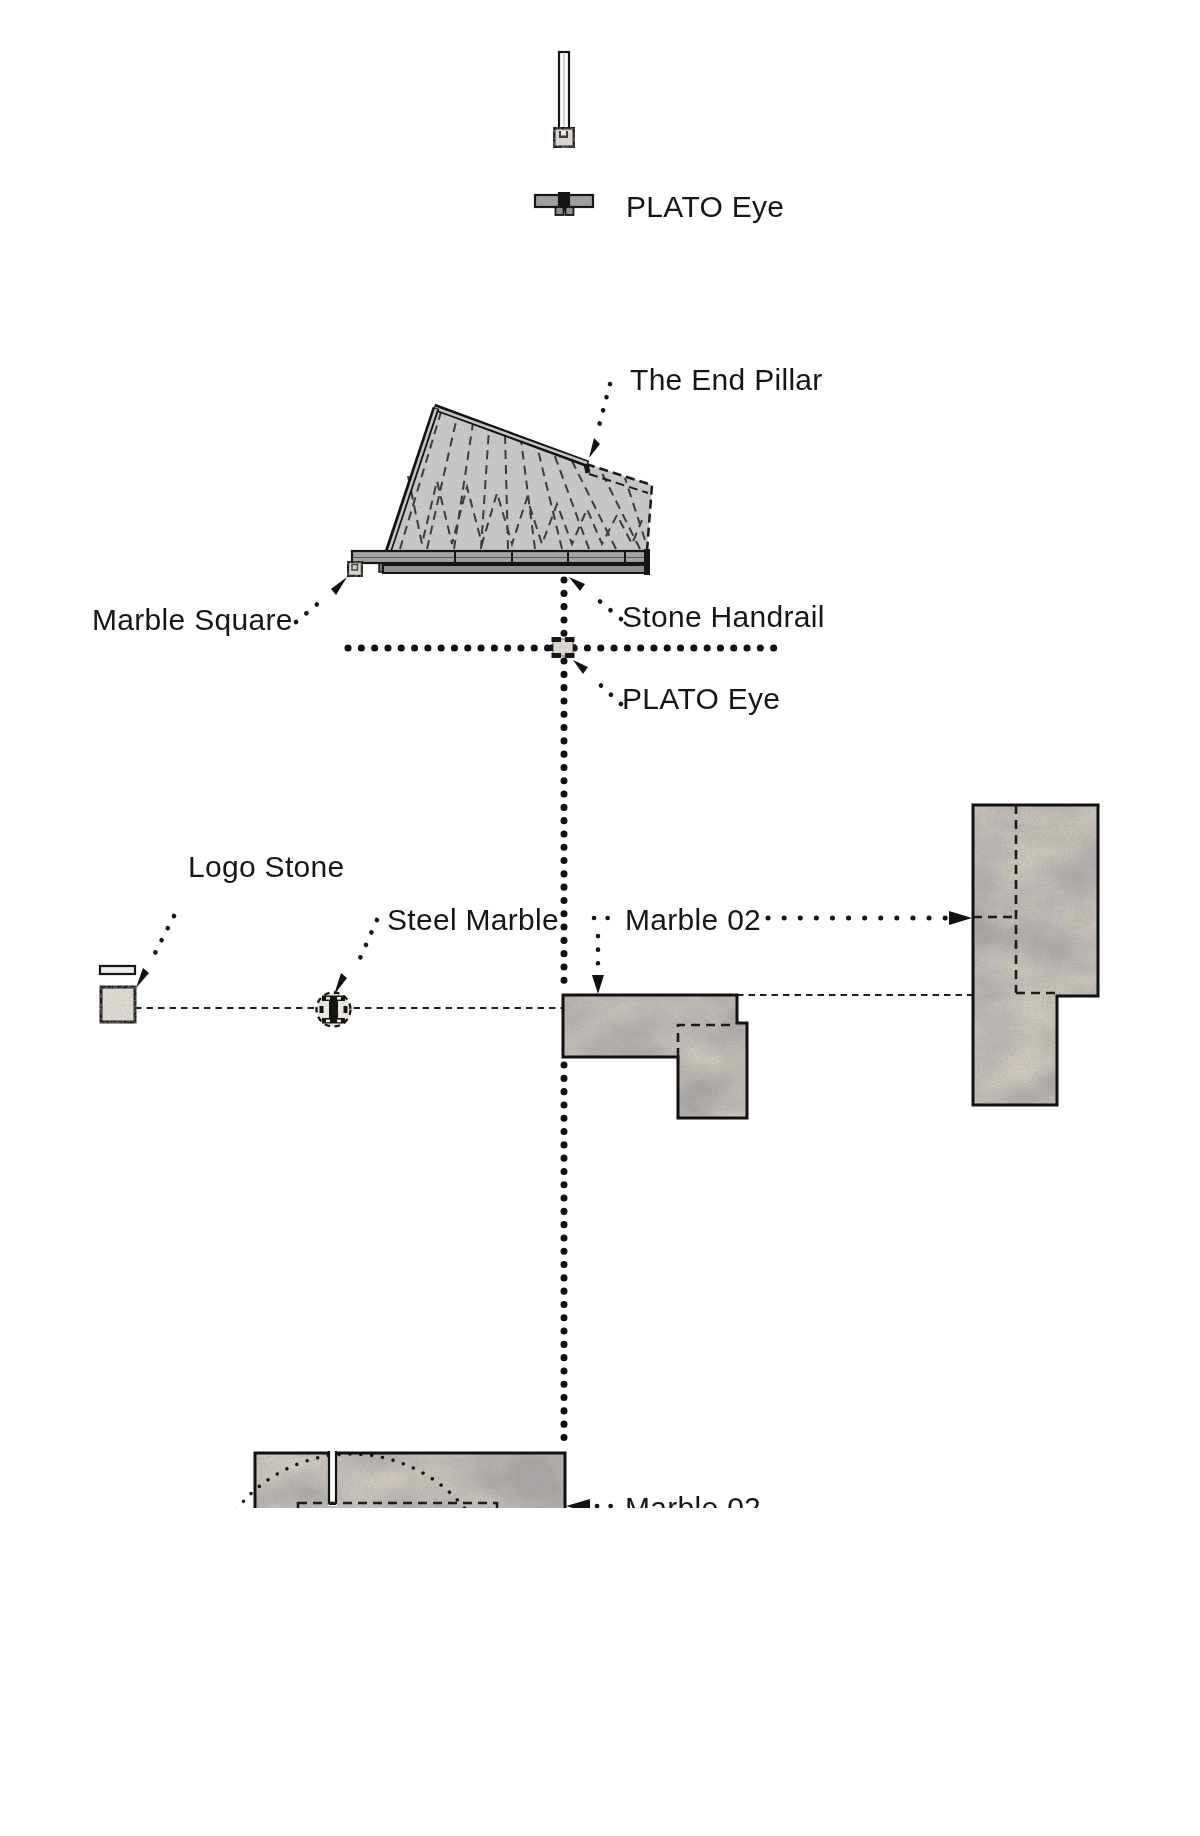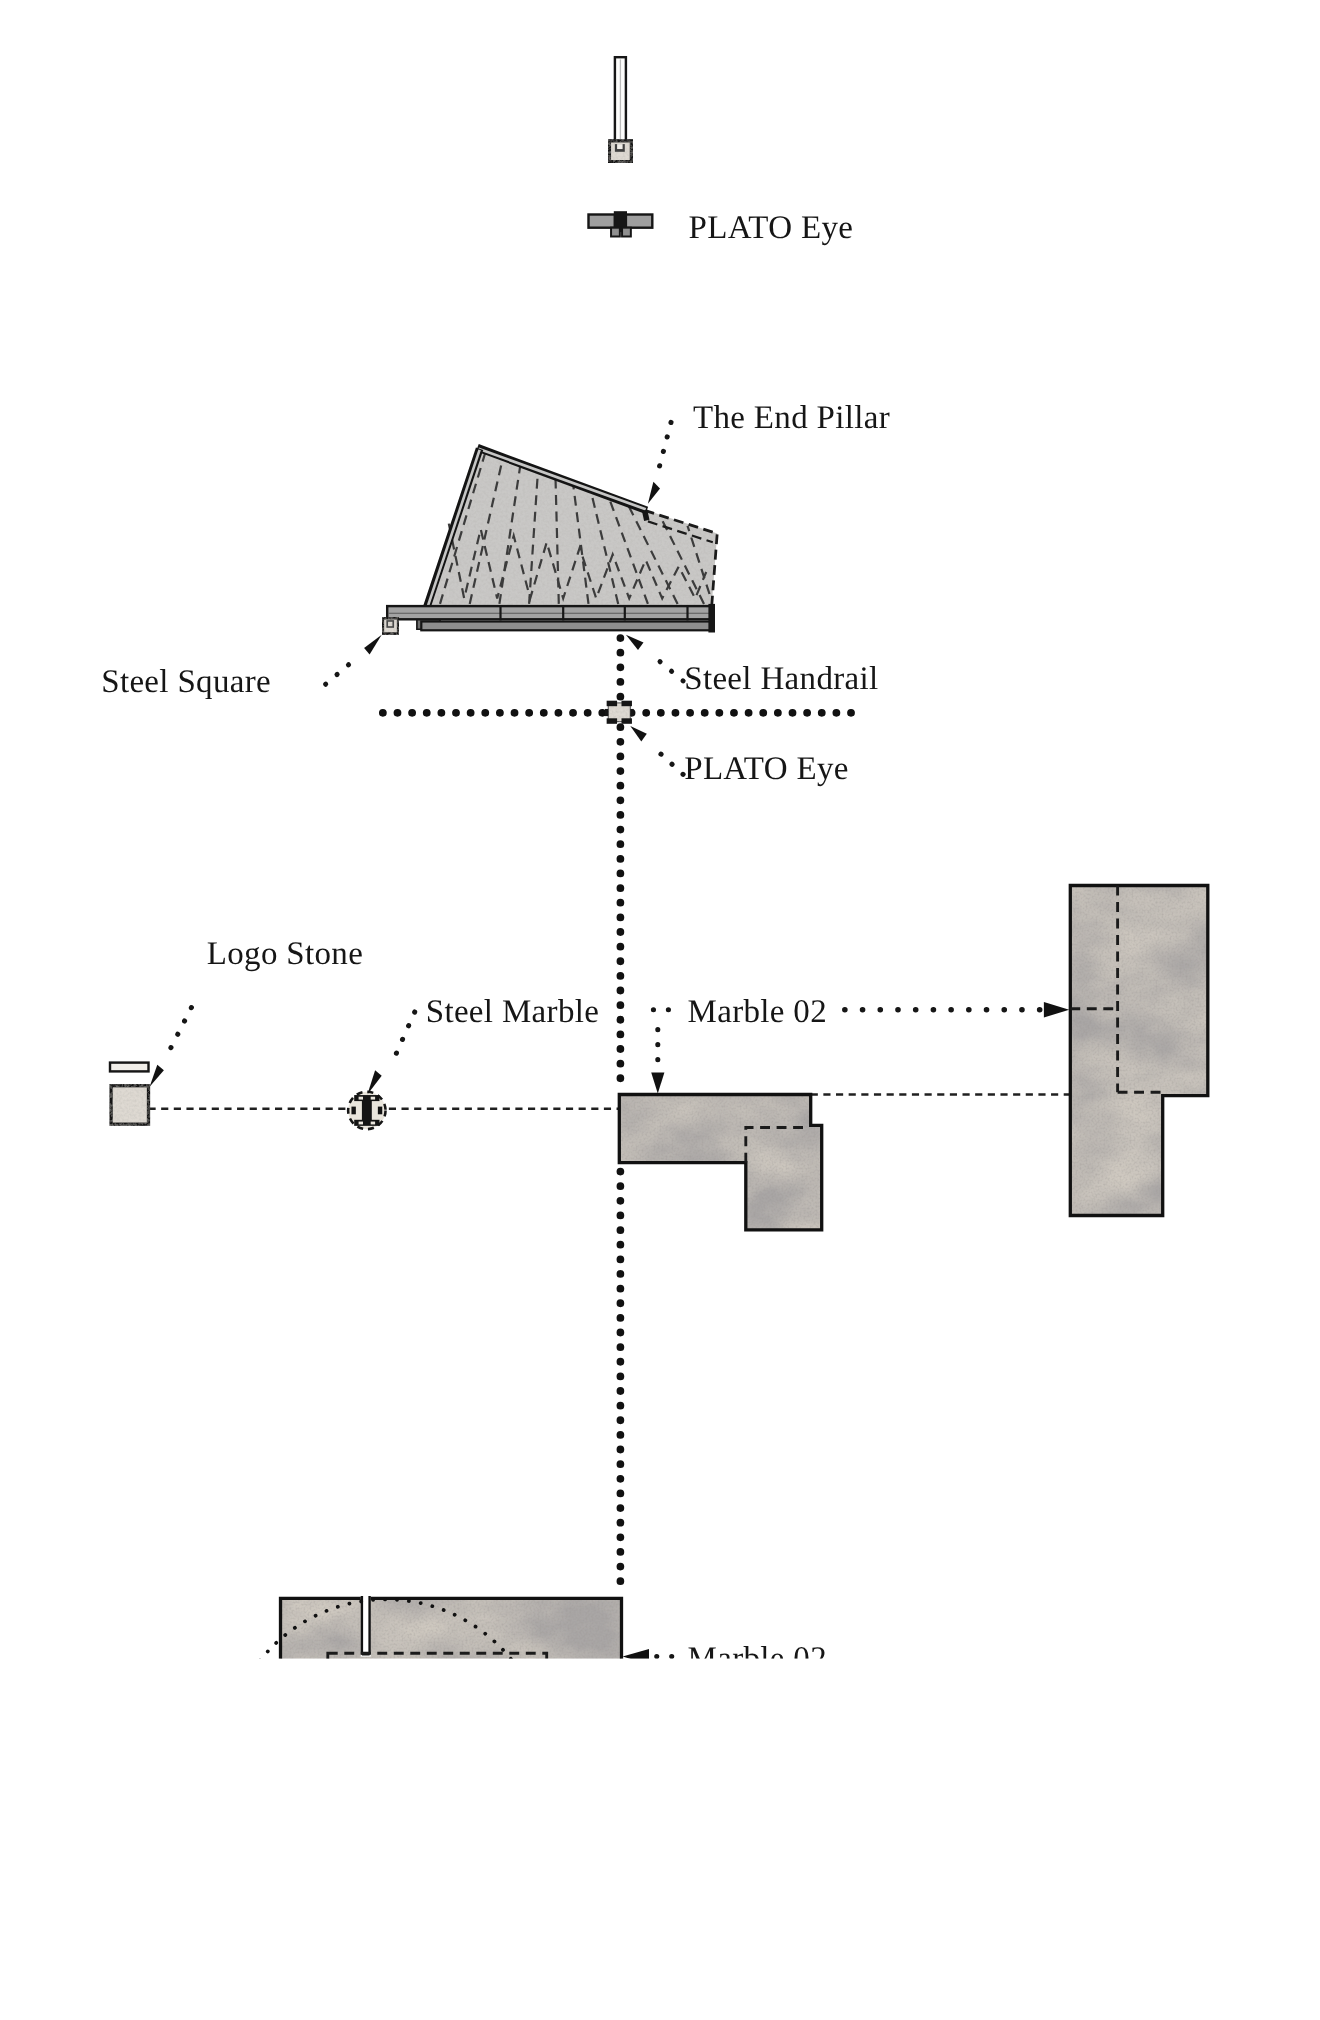--- a/index.html
+++ b/index.html
@@ -2,21 +2,21 @@
 <html style="--ink: #161616; --paper: #ffffff; --marble: #a9a6a5; --marbleLight: #ded9d2; --stair: #c9c8c6; --railGray: #a3a3a3; --steelFill: #eae6dd;"><head>
 <meta charset="utf-8">
 <style>
   html,body{margin:0;padding:0;background:#ffffff;}
   .canvas{
     position:relative;
     width:1200px;
     height:1508px;
     background:var(--paper,#ffffff);
     overflow:hidden;
-    font-family:Liberation Serif, serif;
+    font-family:Liberation Sans, sans-serif;
   }
   .plan-svg{position:absolute;left:0;top:0;}
   .label{
     position:absolute;
     font-size:30px;
     line-height:34px;
     color:var(--ink,#1b1b1b);
     white-space:nowrap;
     letter-spacing:.3px;
   }
@@ -218,23 +218,23 @@
     <rect x="558" y="192" width="12" height="19" fill="#161616"></rect>
     <rect x="555.5" y="207" width="8" height="8" fill="#8f8f8f" stroke="#161616" stroke-width="1.8"></rect>
     <rect x="565.5" y="207" width="8" height="8" fill="#8f8f8f" stroke="#161616" stroke-width="1.8"></rect>
   </g>
 </svg>
 
 <div class="label" style="left:626px;top:190px">PLATO Eye</div>
 
 <div class="label" style="left:630px;top:363px">The End Pillar</div>
 
-<div class="label" style="left:92px;top:603px">Steel Square</div>
-
-<div class="label" style="left:622px;top:600px">Steel Handrail</div>
+<div class="label" style="left:92px;top:603px">Marble Square</div>
+
+<div class="label" style="left:622px;top:600px">Stone Handrail</div>
 
 <div class="label" style="left:622px;top:682px">PLATO Eye</div>
 
 <div class="label" style="left:188px;top:850px">Logo Stone</div>
 
 <div class="label" style="left:387px;top:903px">Steel Marble</div>
 
 <div class="label" style="left:625px;top:903px">Marble 02</div>
 
 <div class="label" style="left:625px;top:1491px">Marble 02</div>

